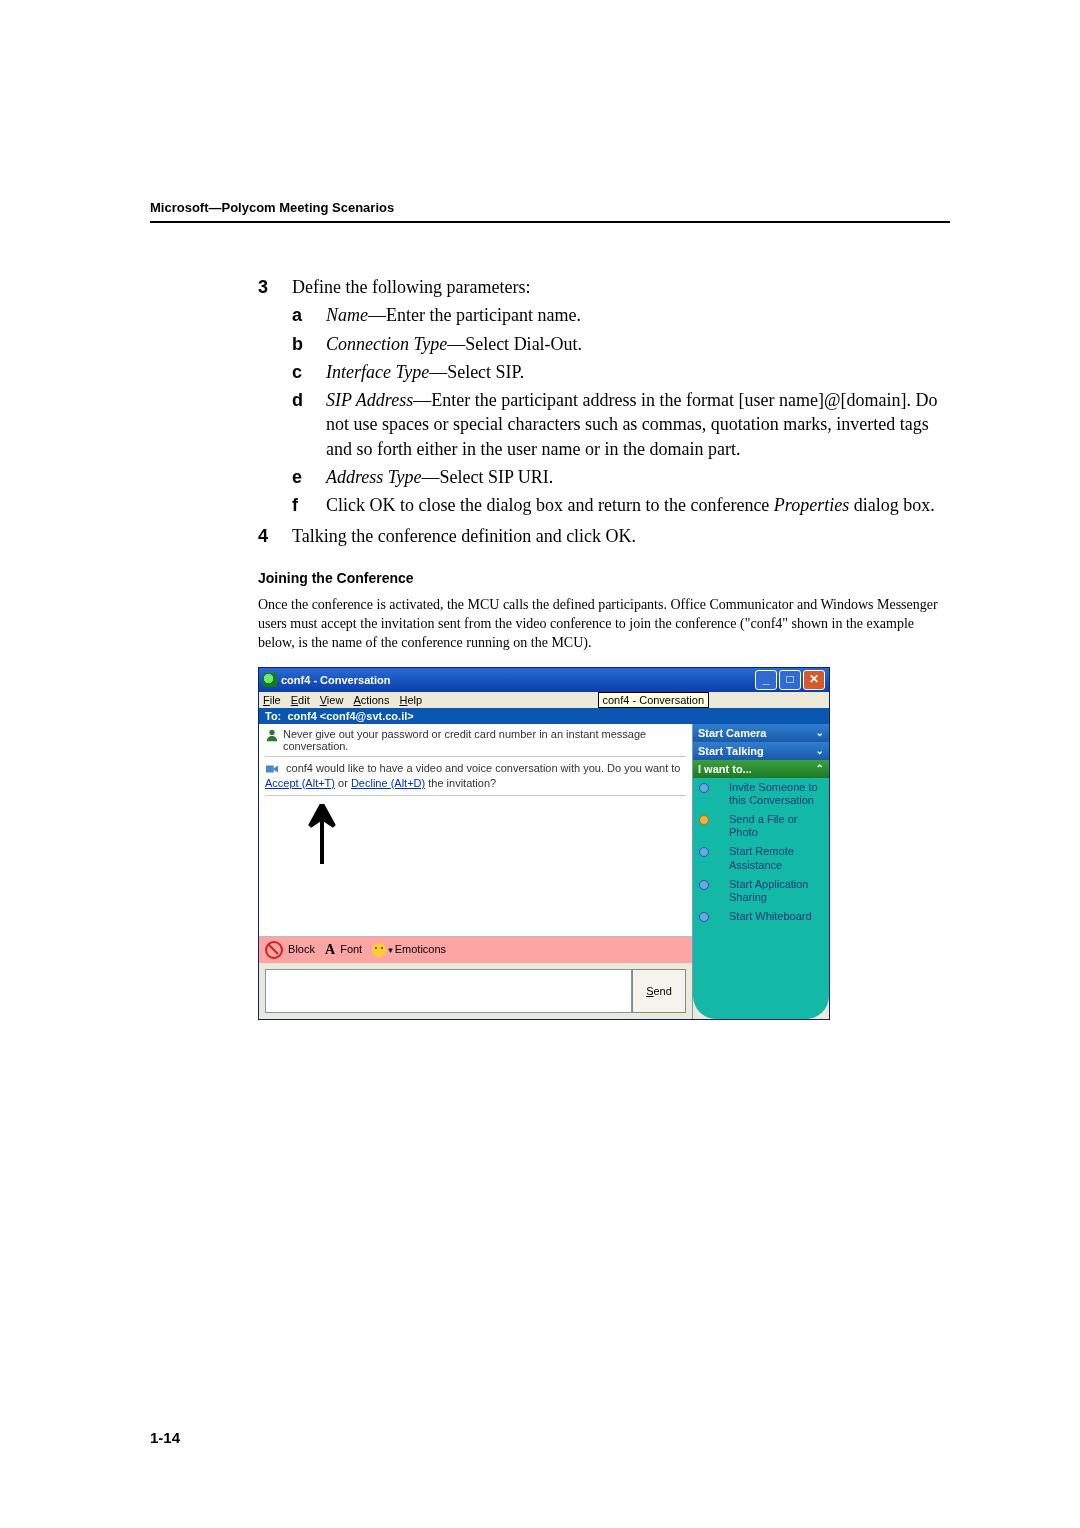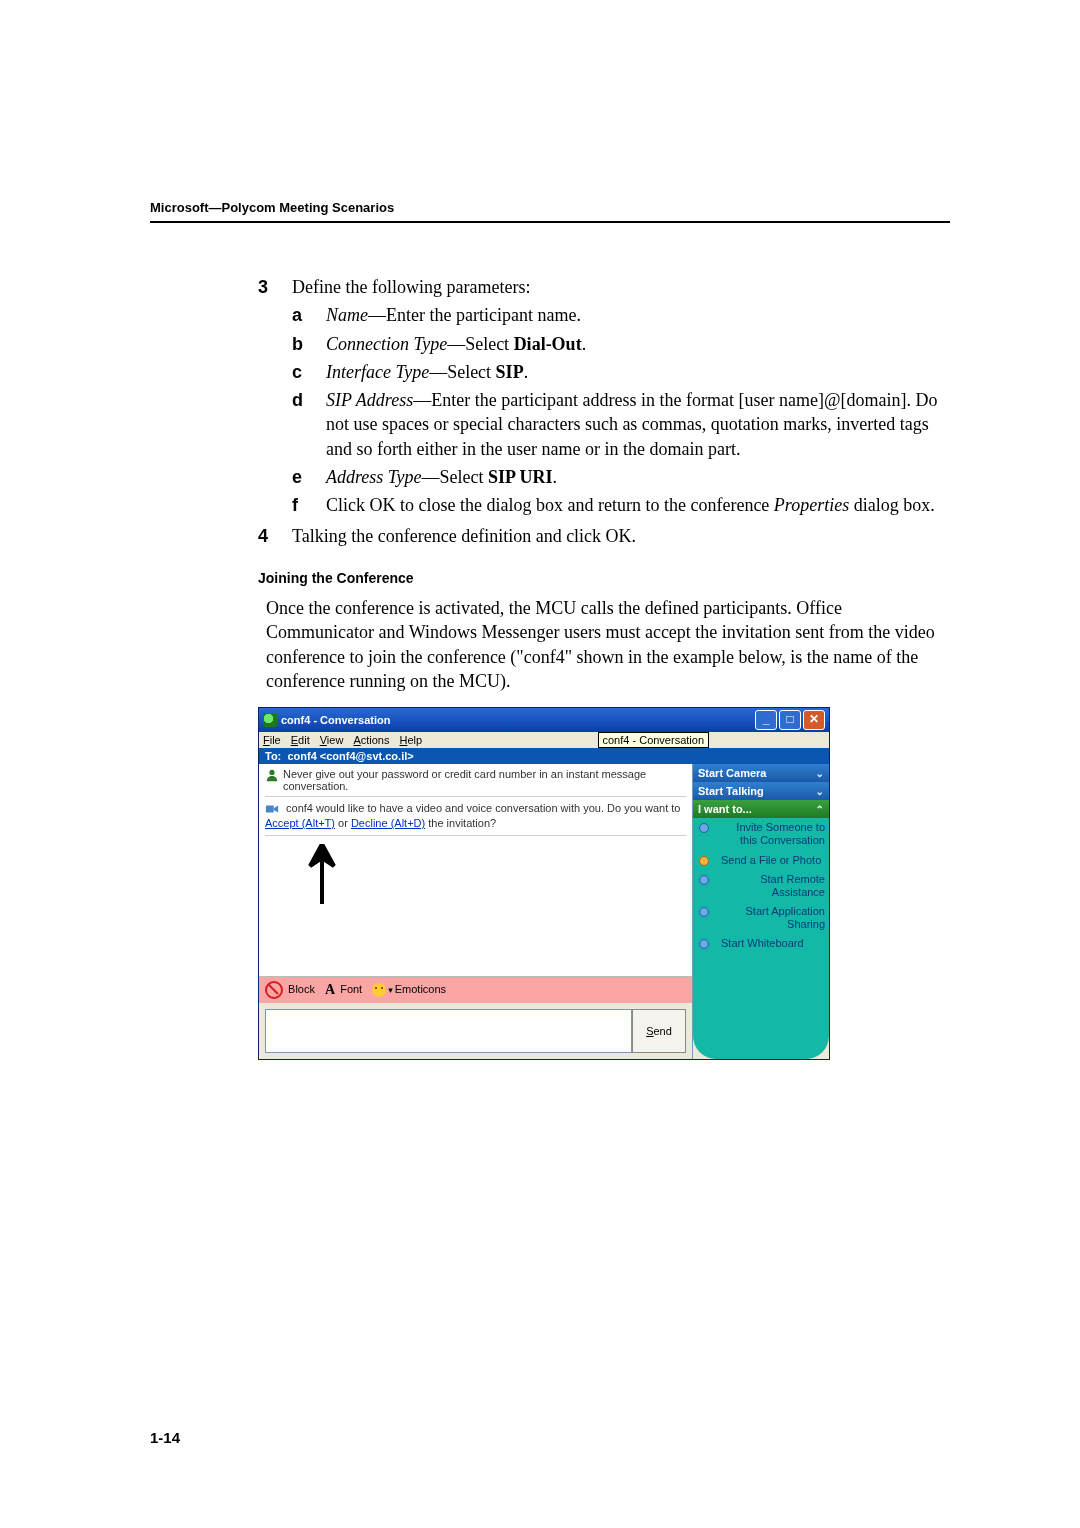--- a/index.html
+++ b/index.html
@@ -49,32 +49,32 @@
   }
   .sub-marker {
     width: 34px;
     flex: 0 0 34px;
     font-family: Arial, Helvetica, sans-serif;
     font-weight: bold;
   }
   .sub-text { flex: 1; }
 
   .ital { font-style: italic; }
-  .bold { font-weight: bold; }
+  .bold { font-weight: normal; }
 
   h3.section {
     font-family: Liberation Sans, sans-serif;
     font-weight: bold;
     font-size: 14px;
     margin: 22px 0 10px 0;
   }
   .para {
-    font-size: 18px;
+    font-size: 14px;
     line-height: 1.35;
-    margin: 0 0 14px 8px;
+    margin: 0 0 14px 0;
   }
 
   
   .shot {
     width: 570px;
     border: 1px solid #0a246a;
     font-family: Tahoma, Arial, sans-serif;
     font-size: 11px;
     background: #ece9d8;
     margin-top: 8px;
@@ -205,21 +205,21 @@
   .side-head {
     background: linear-gradient(#2f7fd0,#1a5aa8);
     color:#fff; font-weight:bold;
     padding:3px 5px;
     display:flex;justify-content:space-between;align-items:center;
   }
   .side-head.green { background: linear-gradient(#3aa040,#1e7a24); }
   .side-head .chev{font-size:10px;opacity:.9}
   .side-item{
     padding:3px 4px 3px 6px; color:#083a7a;
-    display:flex;align-items:flex-start;gap:12px;line-height:1.2;text-align:right;
+    display:flex;align-items:flex-start;gap:20px;line-height:1.2;
   }
   .dot{width:8px;height:8px;border-radius:50%;background:#6aa7e8;border:1px solid #2a5a9a;margin-top:2px;flex:0 0 auto;}
   .dot.orange{background:#f2b23c;border-color:#b06a10}
   .statusbar{
     background:#ece9d8;border-top:1px solid #bbb;padding:2px 6px;font-size:11px;color:#333;
     display:flex;justify-content:space-between;
   }
   .grip{width:14px;height:12px;background:
     repeating-linear-gradient(135deg,#888 0 1px,transparent 1px 3px);}
 

